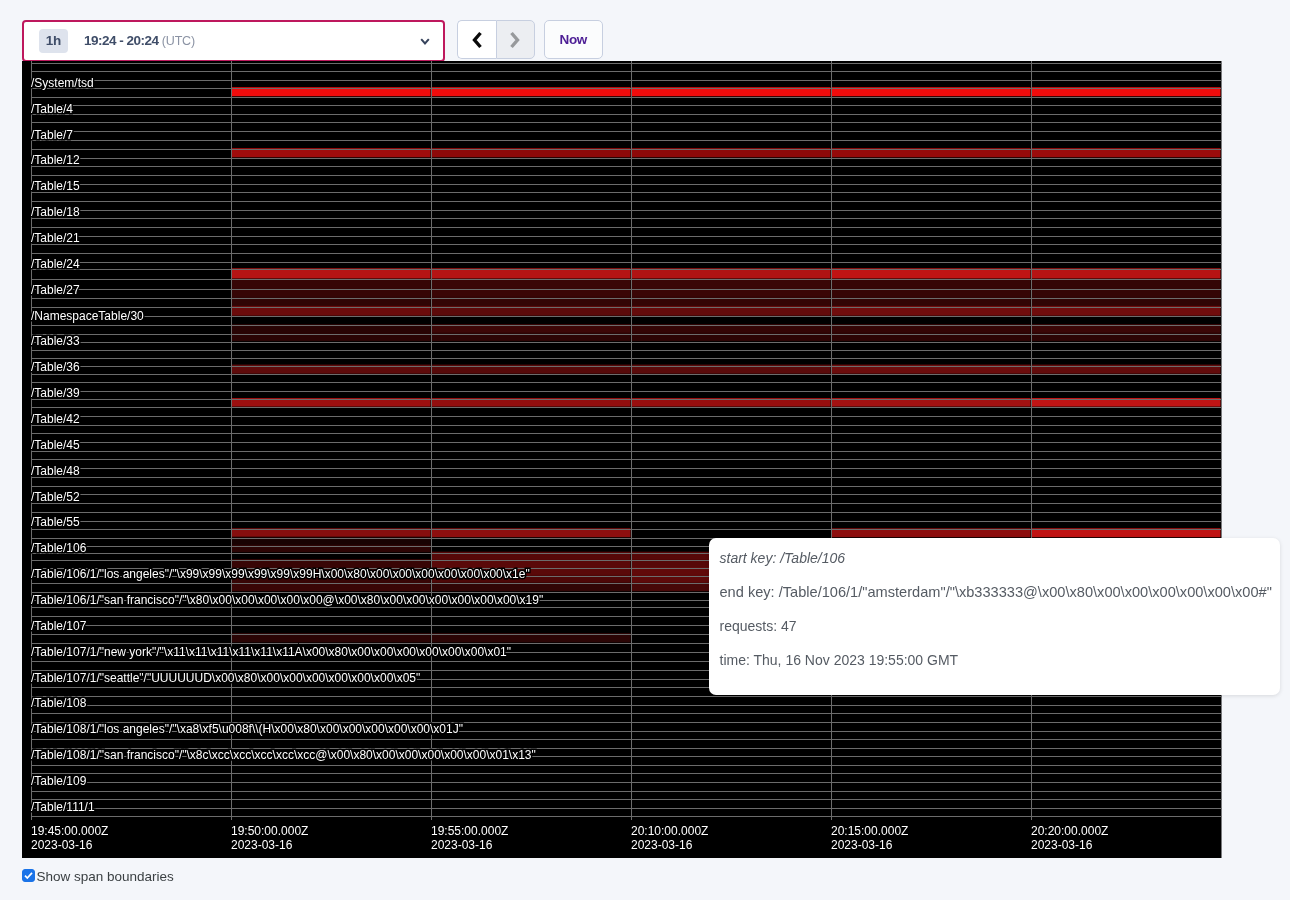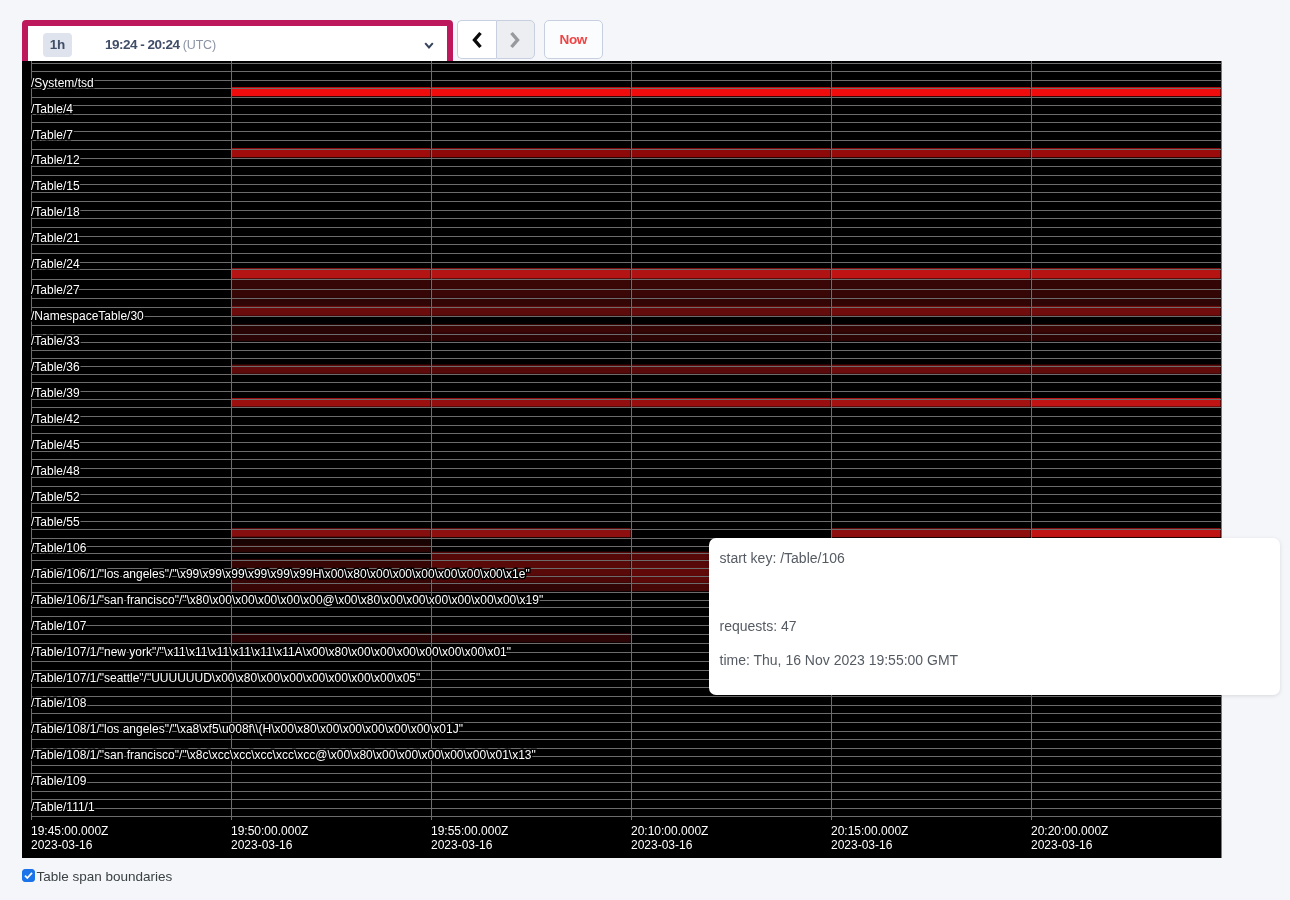--- a/index.html
+++ b/index.html
@@ -1,26 +1,26 @@
 <!DOCTYPE html>
 <html><head><meta charset="utf-8">
 <style>
   html,body { margin:0; padding:0; }
   body { width:1290px; height:900px; background:#f4f6fa; font-family:"Liberation Sans", sans-serif; position:relative; overflow:hidden; }
   .abs { position:absolute; }
-  #dd { left:22px; top:19.5px; width:419px; height:38px; background:#fff; border:6px solid #be185d; border-radius:4px; }
+  #dd { left:22px; top:19.5px; width:419px; height:38px; background:#fff; border:2px solid #be185d; border-radius:4px; }
   #badge { left:15px; top:7.5px; width:29px; height:24px; background:#dee3ed; border-radius:4px; color:#3f4d68; font-size:13.5px; font-weight:bold; text-align:center; line-height:24px; letter-spacing:-0.2px; }
-  #rng { left:60px; top:0; height:38px; line-height:38px; font-size:13.5px; font-weight:bold; color:#3f4d68; letter-spacing:-0.5px; white-space:pre;margin-left:17px; }
+  #rng { left:60px; top:0; height:38px; line-height:38px; font-size:13.5px; font-weight:bold; color:#3f4d68; letter-spacing:-0.5px; white-space:pre; }
   #rng .utc { font-weight:normal; color:#8b93a4; font-size:12.5px; letter-spacing:-0.2px; }
   #ddchev { left:395px; top:13px; }
   .btn { box-sizing:border-box; border:1px solid #c7cfe0; background:#fff; border-radius:5px; }
   #bgrp { left:456.5px; top:20px; width:78px; height:39px; }
   #bl { left:0; top:0; width:39px; height:39px; border-right:none; border-radius:5px 0 0 5px; }
   #br { left:39px; top:0; width:39px; height:39px; background:#eceef2; border-radius:0 5px 5px 0; }
-  #now { left:544px; top:20px; width:58.5px; height:39px; background:#fbfcfd; color:#ef4444; font-size:13.5px; font-weight:bold; text-align:center; line-height:37px; letter-spacing:-0.3px; }
+  #now { left:544px; top:20px; width:58.5px; height:39px; background:#fbfcfd; color:#4c1d95; font-size:13.5px; font-weight:bold; text-align:center; line-height:37px; letter-spacing:-0.3px; }
   #cv { left:22px; top:61.3px; width:1199.5px; height:797px; }
   .rl { font: 12px "Liberation Sans", sans-serif; fill:#fff; stroke:#000; stroke-width:3px; paint-order:stroke; }
   .tl { font: 12px "Liberation Sans", sans-serif; fill:#fff; }
   #tt { left:709px; top:538px; width:571px; height:157px; background:#fff; border-radius:7px; box-shadow:0 1px 4px rgba(0,0,0,0.12); }
   .ttl { position:absolute; left:10.5px; font-size:14px; color:#555b63; white-space:pre; }
   #cblbl { left:36.5px; top:869px; font-size:13.5px; color:#3b4043; }
 </style></head>
 <body>
   <div id="dd" class="abs">
     <div id="badge" class="abs">1h</div>
@@ -250,21 +250,22 @@
 <text x="409" y="774.20" class="tl">19:55:00.000Z</text>
 <text x="409" y="788.30" class="tl">2023-03-16</text>
 <text x="609" y="774.20" class="tl">20:10:00.000Z</text>
 <text x="609" y="788.30" class="tl">2023-03-16</text>
 <text x="809" y="774.20" class="tl">20:15:00.000Z</text>
 <text x="809" y="788.30" class="tl">2023-03-16</text>
 <text x="1009" y="774.20" class="tl">20:20:00.000Z</text>
 <text x="1009" y="788.30" class="tl">2023-03-16</text>
   </svg>
   <div id="tt" class="abs">
-    <div class="ttl" style="top:12.0px;">start key: /Table/106</div>
+    <div class="ttl" style="top:12.0px;font-style:italic;">start key: /Table/106</div>
+    <div class="ttl" style="top:46.0px;font-size:14.6px;">end key: /Table/106/1/"amsterdam"/"\xb333333@\x00\x80\x00\x00\x00\x00\x00\x00#"</div>
     <div class="ttl" style="top:80.0px;">requests: 47</div>
     <div class="ttl" style="top:114.0px;">time: Thu, 16 Nov 2023 19:55:00 GMT</div>
   </div>
   <svg id="cb" class="abs" style="left:21.5px;top:869px" width="13" height="13" viewBox="0 0 13 13">
     <rect x="0.5" y="0.5" width="12" height="12" rx="2.5" fill="#1a73e8" stroke="#1a73e8"></rect>
     <path d="M3 6.6 L5.3 9 L10 3.9" fill="none" stroke="#fff" stroke-width="1.7"></path>
   </svg>
-  <div id="cblbl" class="abs">Table span boundaries</div>
+  <div id="cblbl" class="abs">Show span boundaries</div>
 
 </body></html>

